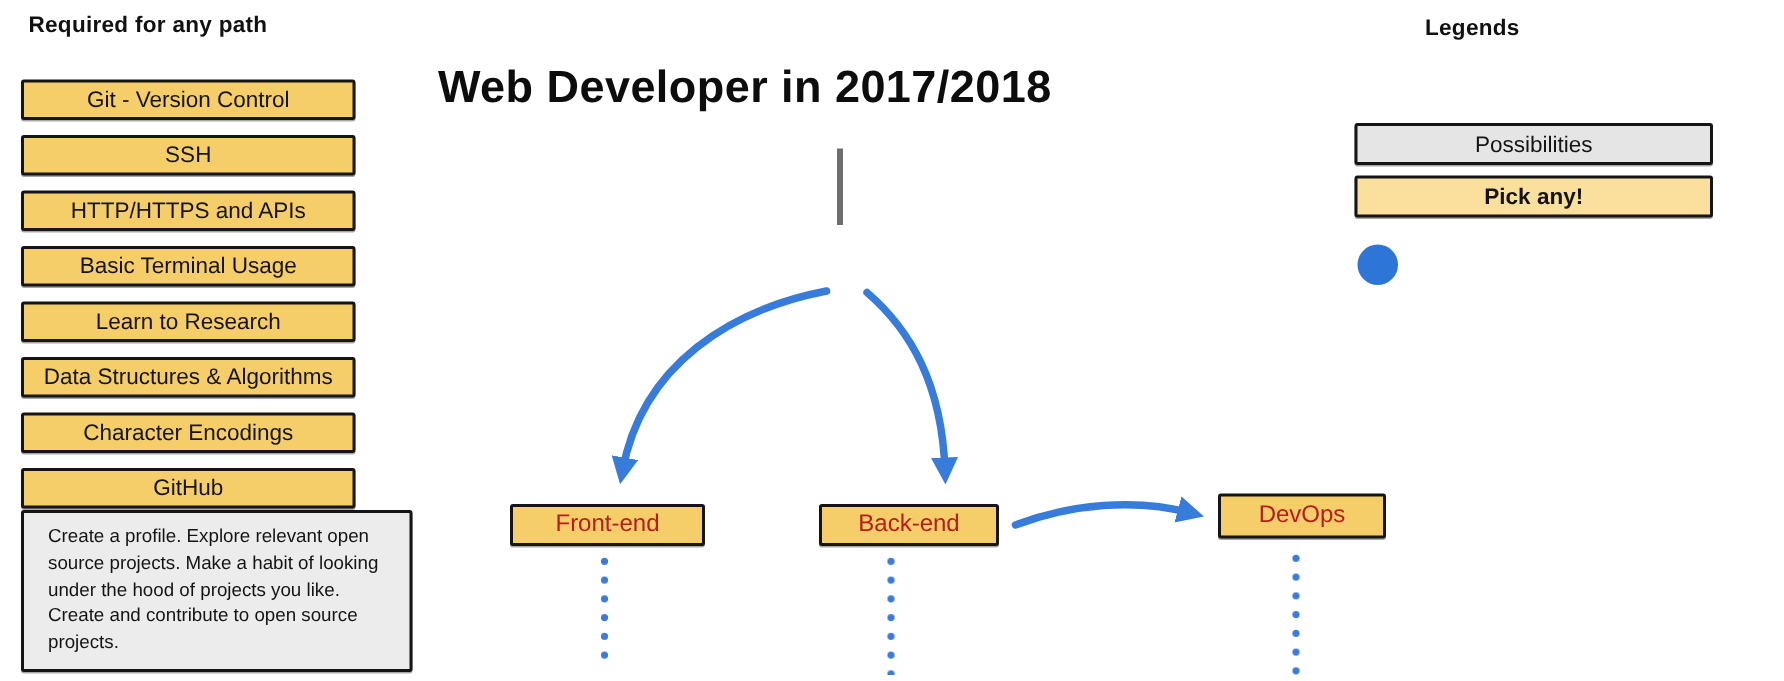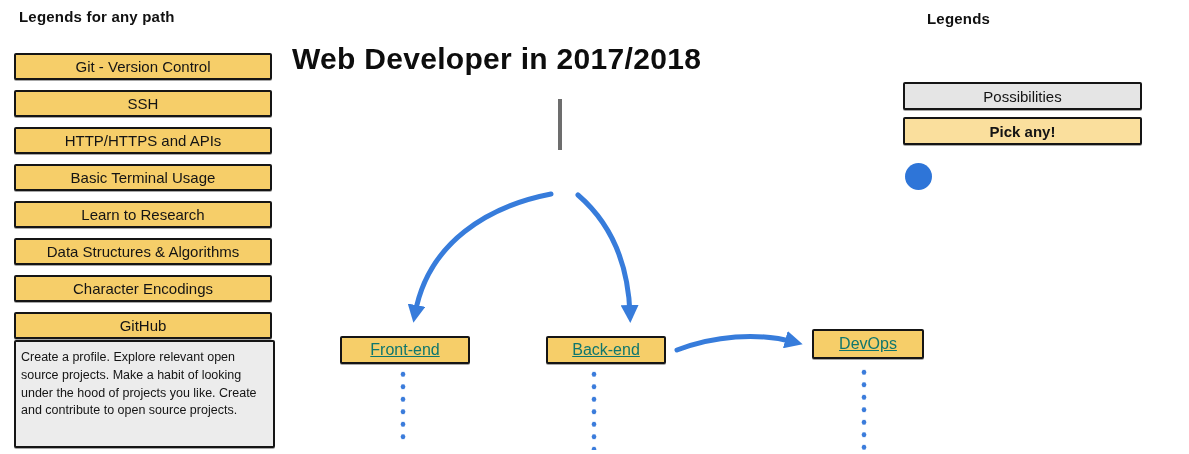--- a/index.html
+++ b/index.html
@@ -16,41 +16,41 @@
 
   
   .col-heading {
     font-size: 15px;
     font-weight: bold;
     color: #111;
     letter-spacing: .2px;
   }
   .sbox {
     left: 14px;
-    width: 258px;
+    width: 223px;
     height: 27px;
     background: #F6CE69;
     border: 2px solid #151515;
     border-radius: 2px;
     display: flex;
     align-items: center;
     justify-content: center;
     font-size: 15px;
     color: #141414;
     box-shadow: 0 1px 0 rgba(60,60,60,.45);
   }
   .note-box {
     left: 14px;
     top: 340px;
     width: 261px;
     height: 108px;
     background: #ECECEC;
     border: 2px solid #151515;
     border-radius: 2px;
-    padding: 7px 5px;
+    padding: 7px 16px;
     font-size: 12.5px;
     line-height: 1.42;
     color: #141414;
     box-shadow: 0 1px 0 rgba(60,60,60,.45);
   }
 
   
   .page-title {
     left: 292px;
     top: 42px;
@@ -77,23 +77,22 @@
     color: #0d0d0d;
   }
   .node {
     background: #F6CE69;
     border: 2px solid #151515;
     border-radius: 2px;
     display: flex;
     align-items: center;
     justify-content: center;
     font-size: 16px;
-    color: #0f766e;
+    color: #b91c1c;
     box-shadow: 0 1px 0 rgba(60,60,60,.45);
-    text-decoration: underline;
   }
   #node-frontend { left: 340px; top: 336px; width: 130px; height: 28px; }
   #node-backend  { left: 546px; top: 336px; width: 120px; height: 28px; }
   #node-devops   { left: 812px; top: 329px; width: 112px; height: 30px; }
 
   .dotline {
     width: 6px;
     background-image: radial-gradient(circle, #3B7CDB 2.2px, rgba(0,0,0,0) 2.7px);
     background-size: 6px 12.5px;
     background-repeat: repeat-y;
@@ -133,21 +132,21 @@
     font-size: 17px;
     font-weight: bold;
     color: #0d0d0d;
   }
 </style>
 </head>
 <body>
 
 <div id="canvas">
 
-  <div class="abs col-heading" style="left:19px; top:8px;">Legends for any path</div>
+  <div class="abs col-heading" style="left:19px; top:8px;">Required for any path</div>
 
   <div class="abs sbox" style="top:53px">Git - Version Control</div>
   <div class="abs sbox" style="top:90px">SSH</div>
   <div class="abs sbox" style="top:127px">HTTP/HTTPS and APIs</div>
   <div class="abs sbox" style="top:164px">Basic Terminal Usage</div>
   <div class="abs sbox" style="top:201px">Learn to Research</div>
   <div class="abs sbox" style="top:238px">Data Structures &amp; Algorithms</div>
   <div class="abs sbox" style="top:275px">Character Encodings</div>
   <div class="abs sbox" style="top:312px">GitHub</div>
 
@@ -170,20 +169,20 @@
   </svg>
 
   <div id="node-frontend" class="abs node">Front-end</div>
   <div id="node-backend" class="abs node">Back-end</div>
   <div id="node-devops" class="abs node">DevOps</div>
 
   <div id="dots-frontend" class="abs dotline"></div>
   <div id="dots-backend" class="abs dotline"></div>
   <div id="dots-devops" class="abs dotline"></div>
 
-  <div class="abs col-heading" style="left:927px; top:10px;">Legends</div>
+  <div class="abs col-heading" style="left:950px; top:10px;">Legends</div>
 
   <div class="abs lbox" style="top: 82px; background-color: #e5e5e5;">Possibilities</div>
   <div class="abs lbox" style="top: 117px; background-color: rgb(250, 223, 157); font-weight: bold;">Pick any!</div>
 
   <div class="abs legend-circle"></div>
 
 </div>
 
 </body></html>

